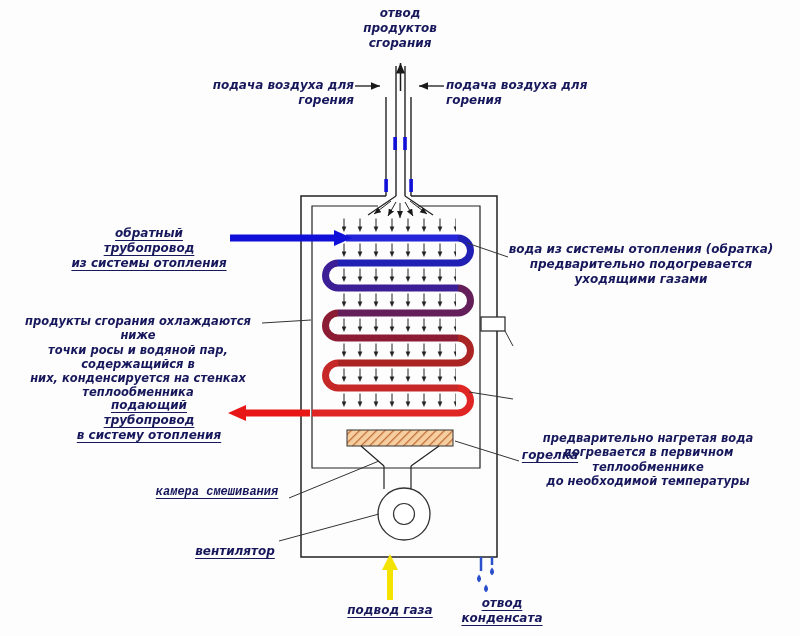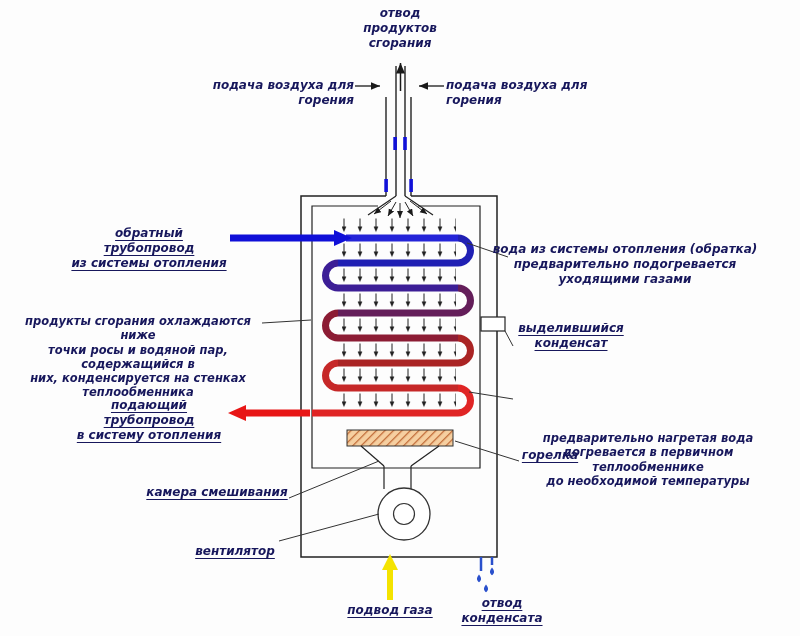--- a/index.html
+++ b/index.html
@@ -126,28 +126,26 @@
   <div class="label ar" style="left:176px;top:78px;width:178px;">подача воздуха для горения</div>
   <div class="label al" style="left:446px;top:78px;width:178px;">подача воздуха для горения</div>
   <div class="label u" style="left:68px;top:226px;width:162px;">обратный трубопровод
 из системы отопления</div>
   <div class="label small" style="left:12px;top:292px;width:252px;margin-top:22px;">продукты сгорания охлаждаются ниже
 точки росы и водяной пар, содержащийся в
 них, конденсируется на стенках
 теплообменника</div>
   <div class="label u" style="left:68px;top:398px;width:162px;">подающий трубопровод
 в систему отопления</div>
-  <div class="label u" style="left:146px;top:485px;width:142px;">камера смешивания</div>
+  <div class="label u" style="left:146px;top:485px;width:142px;font-family:Liberation Mono, monospace;">камера смешивания</div>
   <div class="label u" style="left:192px;top:528px;width:86px;margin-top:16px;">вентилятор</div>
   <div class="label u" style="left:338px;top:603px;width:104px;">подвод газа</div>
   <div class="label u" style="left:452px;top:596px;width:100px;">отвод
 конденсата</div>
-  <div class="label" style="left:492px;top:242px;width:266px;">вода из системы отопления (обратка)
+  <div class="label" style="left:508px;top:242px;width:266px;">вода из системы отопления (обратка)
 предварительно подогревается
 уходящими газами</div>
-  <div class="label u" style="left:512px;top:321px;width:118px;">выделившийся
-конденсат</div>
   <div class="label small" style="left:512px;top:383px;width:272px;margin-top:48px;">предварительно нагретая вода
 догревается в первичном теплообменнике
 до необходимой температуры</div>
   <div class="label u" style="left:520px;top:448px;width:60px;">горелка</div>
 
 </div>
 
 </body></html>

